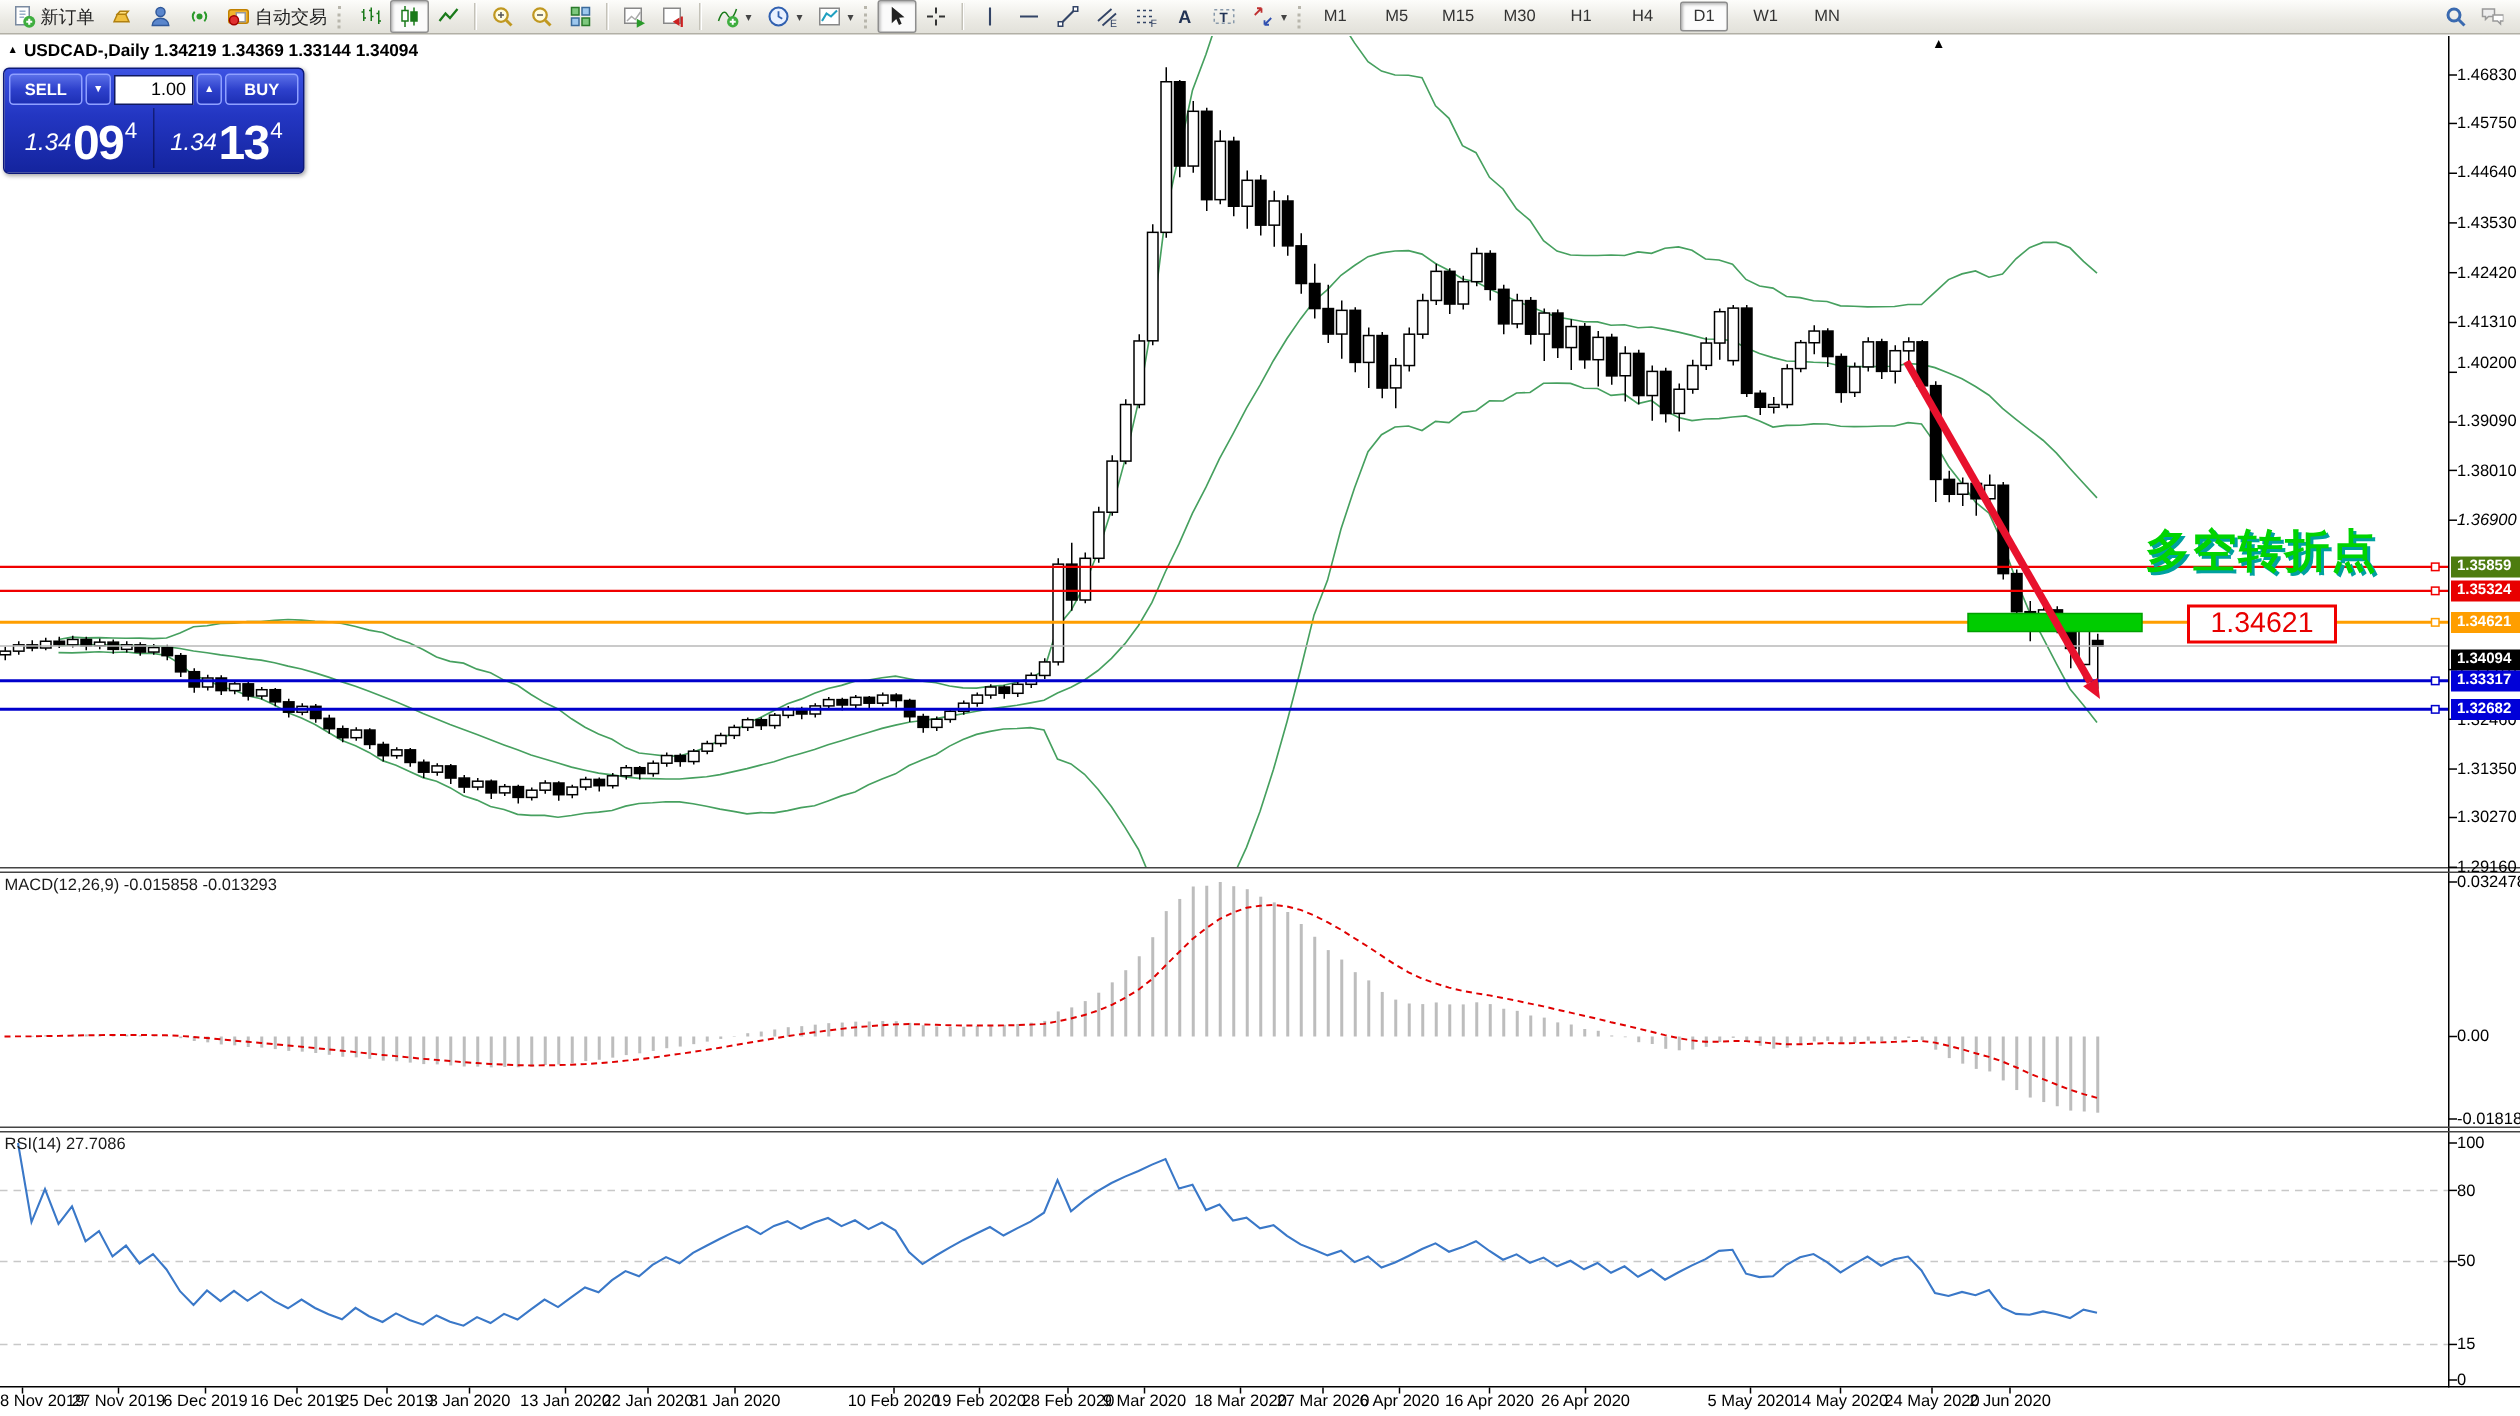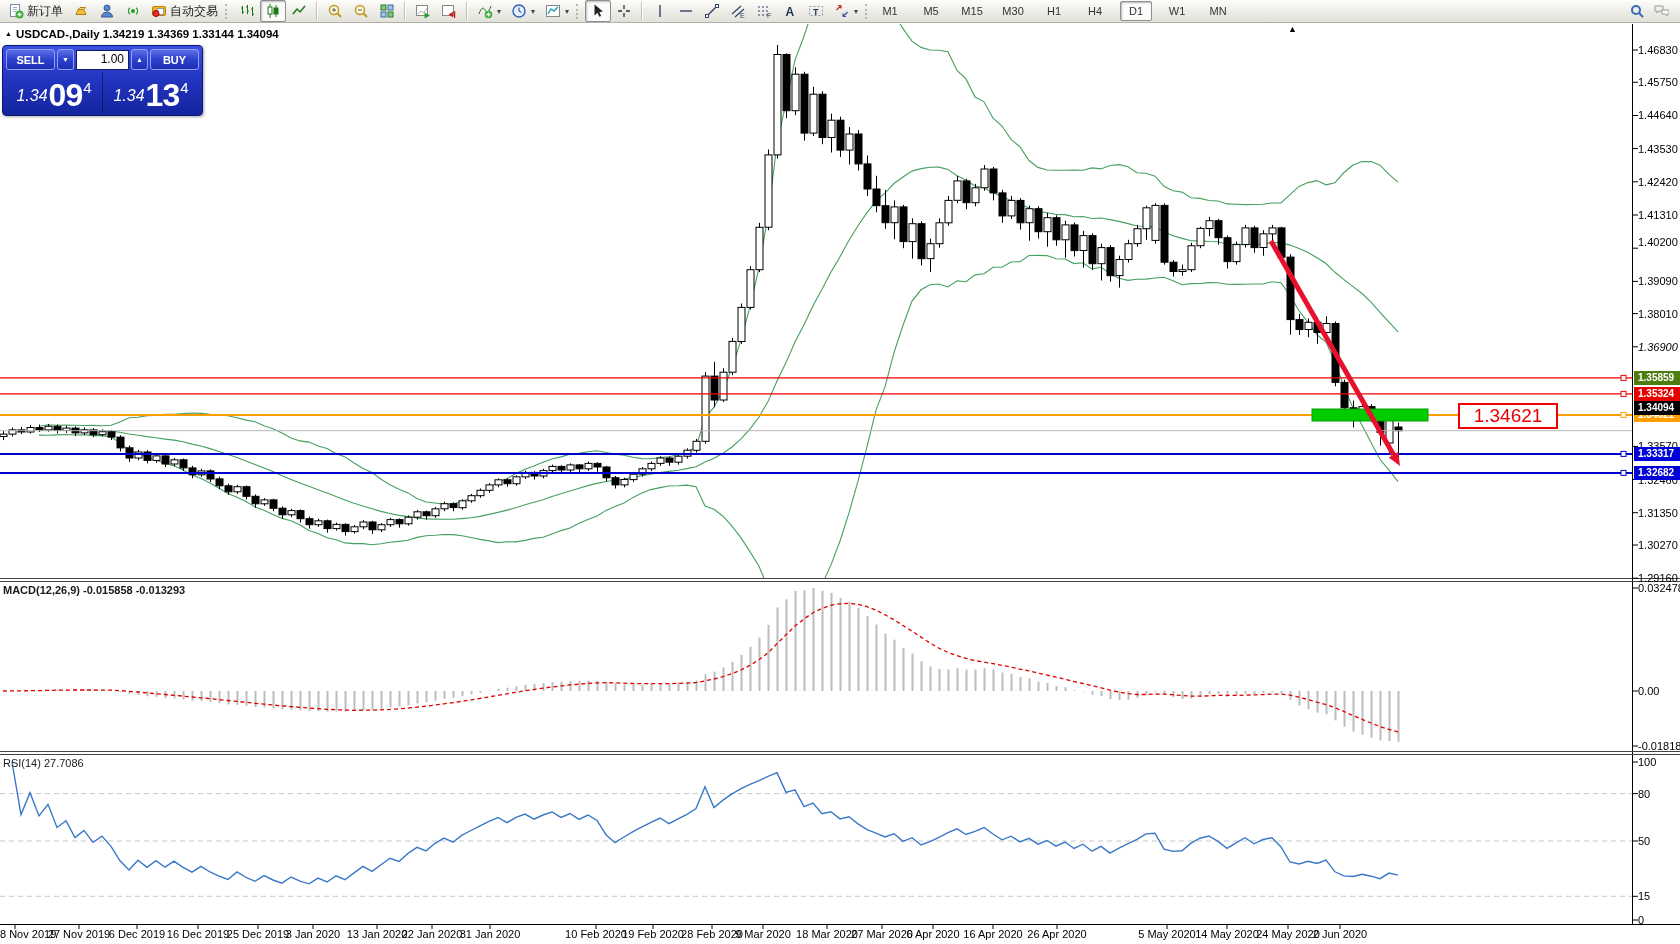--- a/index.html
+++ b/index.html
@@ -899,21 +899,21 @@
       <div class="pxlabel" style="top: 313.639px;">1.38010</div>
       <div class="pxlabel" style="top: 346.818px; font-style: italic;">1.36900</div>
       <div class="pxlabel" style="top: 446.355px;">1.33570</div>
       <div class="pxlabel" style="top: 479.534px;">1.32460</div>
       <div class="pxlabel" style="top: 512.713px;">1.31350</div>
       <div class="pxlabel" style="top: 544.995px;">1.30270</div>
       <div class="pxlabel" style="top: 578.174px;">1.29160</div>
       <div class="tag" style="top: 377.934px; background: #4d7c0f;">1.35859</div>
       <div class="tag" style="top: 393.926px; background: rgb(232, 0, 0);">1.35324</div>
       <div class="tag" style="top: 414.939px; background: rgb(255, 158, 0);">1.34621</div>
-      <div class="tag" style="top: 408px; background: rgb(0, 0, 0);">1.34094</div>
+      <div class="tag" style="top: 440px; background: rgb(0, 0, 0);">1.34094</div>
       <div class="tag" style="top: 453.917px; background: rgb(0, 0, 216);">1.33317</div>
       <div class="tag" style="top: 472.898px; background: rgb(0, 0, 216);">1.32682</div>
       <div class="pxlabel" style="top: 588px;">0.032478</div>
       <div class="pxlabel" style="top: 691px;">0.00</div>
       <div class="pxlabel" style="top: 746px;">-0.018182</div>
       <div class="pxlabel" style="top: 762px;">100</div>
       <div class="pxlabel" style="top: 793.6px;">80</div>
       <div class="pxlabel" style="top: 841px;">50</div>
       <div class="pxlabel" style="top: 896.3px;">15</div>
       <div class="pxlabel" style="top: 920px;">0</div>
@@ -932,21 +932,21 @@
       <div class="datelabel" style="left: 763px;">9 Mar 2020</div>
       <div class="datelabel" style="left: 827px;">18 Mar 2020</div>
       <div class="datelabel" style="left: 882px;">27 Mar 2020</div>
       <div class="datelabel" style="left: 933px;">6 Apr 2020</div>
       <div class="datelabel" style="left: 993px;">16 Apr 2020</div>
       <div class="datelabel" style="left: 1057px;">26 Apr 2020</div>
       <div class="datelabel" style="left: 1167px;">5 May 2020</div>
       <div class="datelabel" style="left: 1227px;">14 May 2020</div>
       <div class="datelabel" style="left: 1288px;">24 May 2020</div>
       <div class="datelabel" style="left: 1340px;">2 Jun 2020</div>
-      <div class="indlabel" style="left: 3px; top: 584px; font-weight: bold;">MACD(12,26,9) -0.015858 -0.013293</div>
+      <div class="indlabel" style="left: 3px; top: 584px;">MACD(12,26,9) -0.015858 -0.013293</div>
       <div class="indlabel" style="left: 3px; top: 757px;">RSI(14) 27.7086</div>
     </div>
 
   <div id="chart-title"><span class="tri">▲</span><span>USDCAD-,Daily 1.34219 1.34369 1.33144 1.34094</span></div>
   <div id="scroll-marker">▲</div>
 
   <div id="trade-widget">
     <div class="row1">
       <div class="tw-btn" id="sell-btn">SELL</div>
       <div class="tw-btn spinbtn">
@@ -965,14 +965,15 @@
         <span class="pc-sup">4</span>
       </div>
       <div class="pricecell buy">
         <span class="pc-small">1.34</span>
         <span class="pc-big">13</span>
         <span class="pc-sup">4</span>
       </div>
     </div>
   </div>
 
+  <div id="turn-text">多空转折点</div>
   <div id="price-callout">1.34621</div>
 </div>
 
 </body></html>

